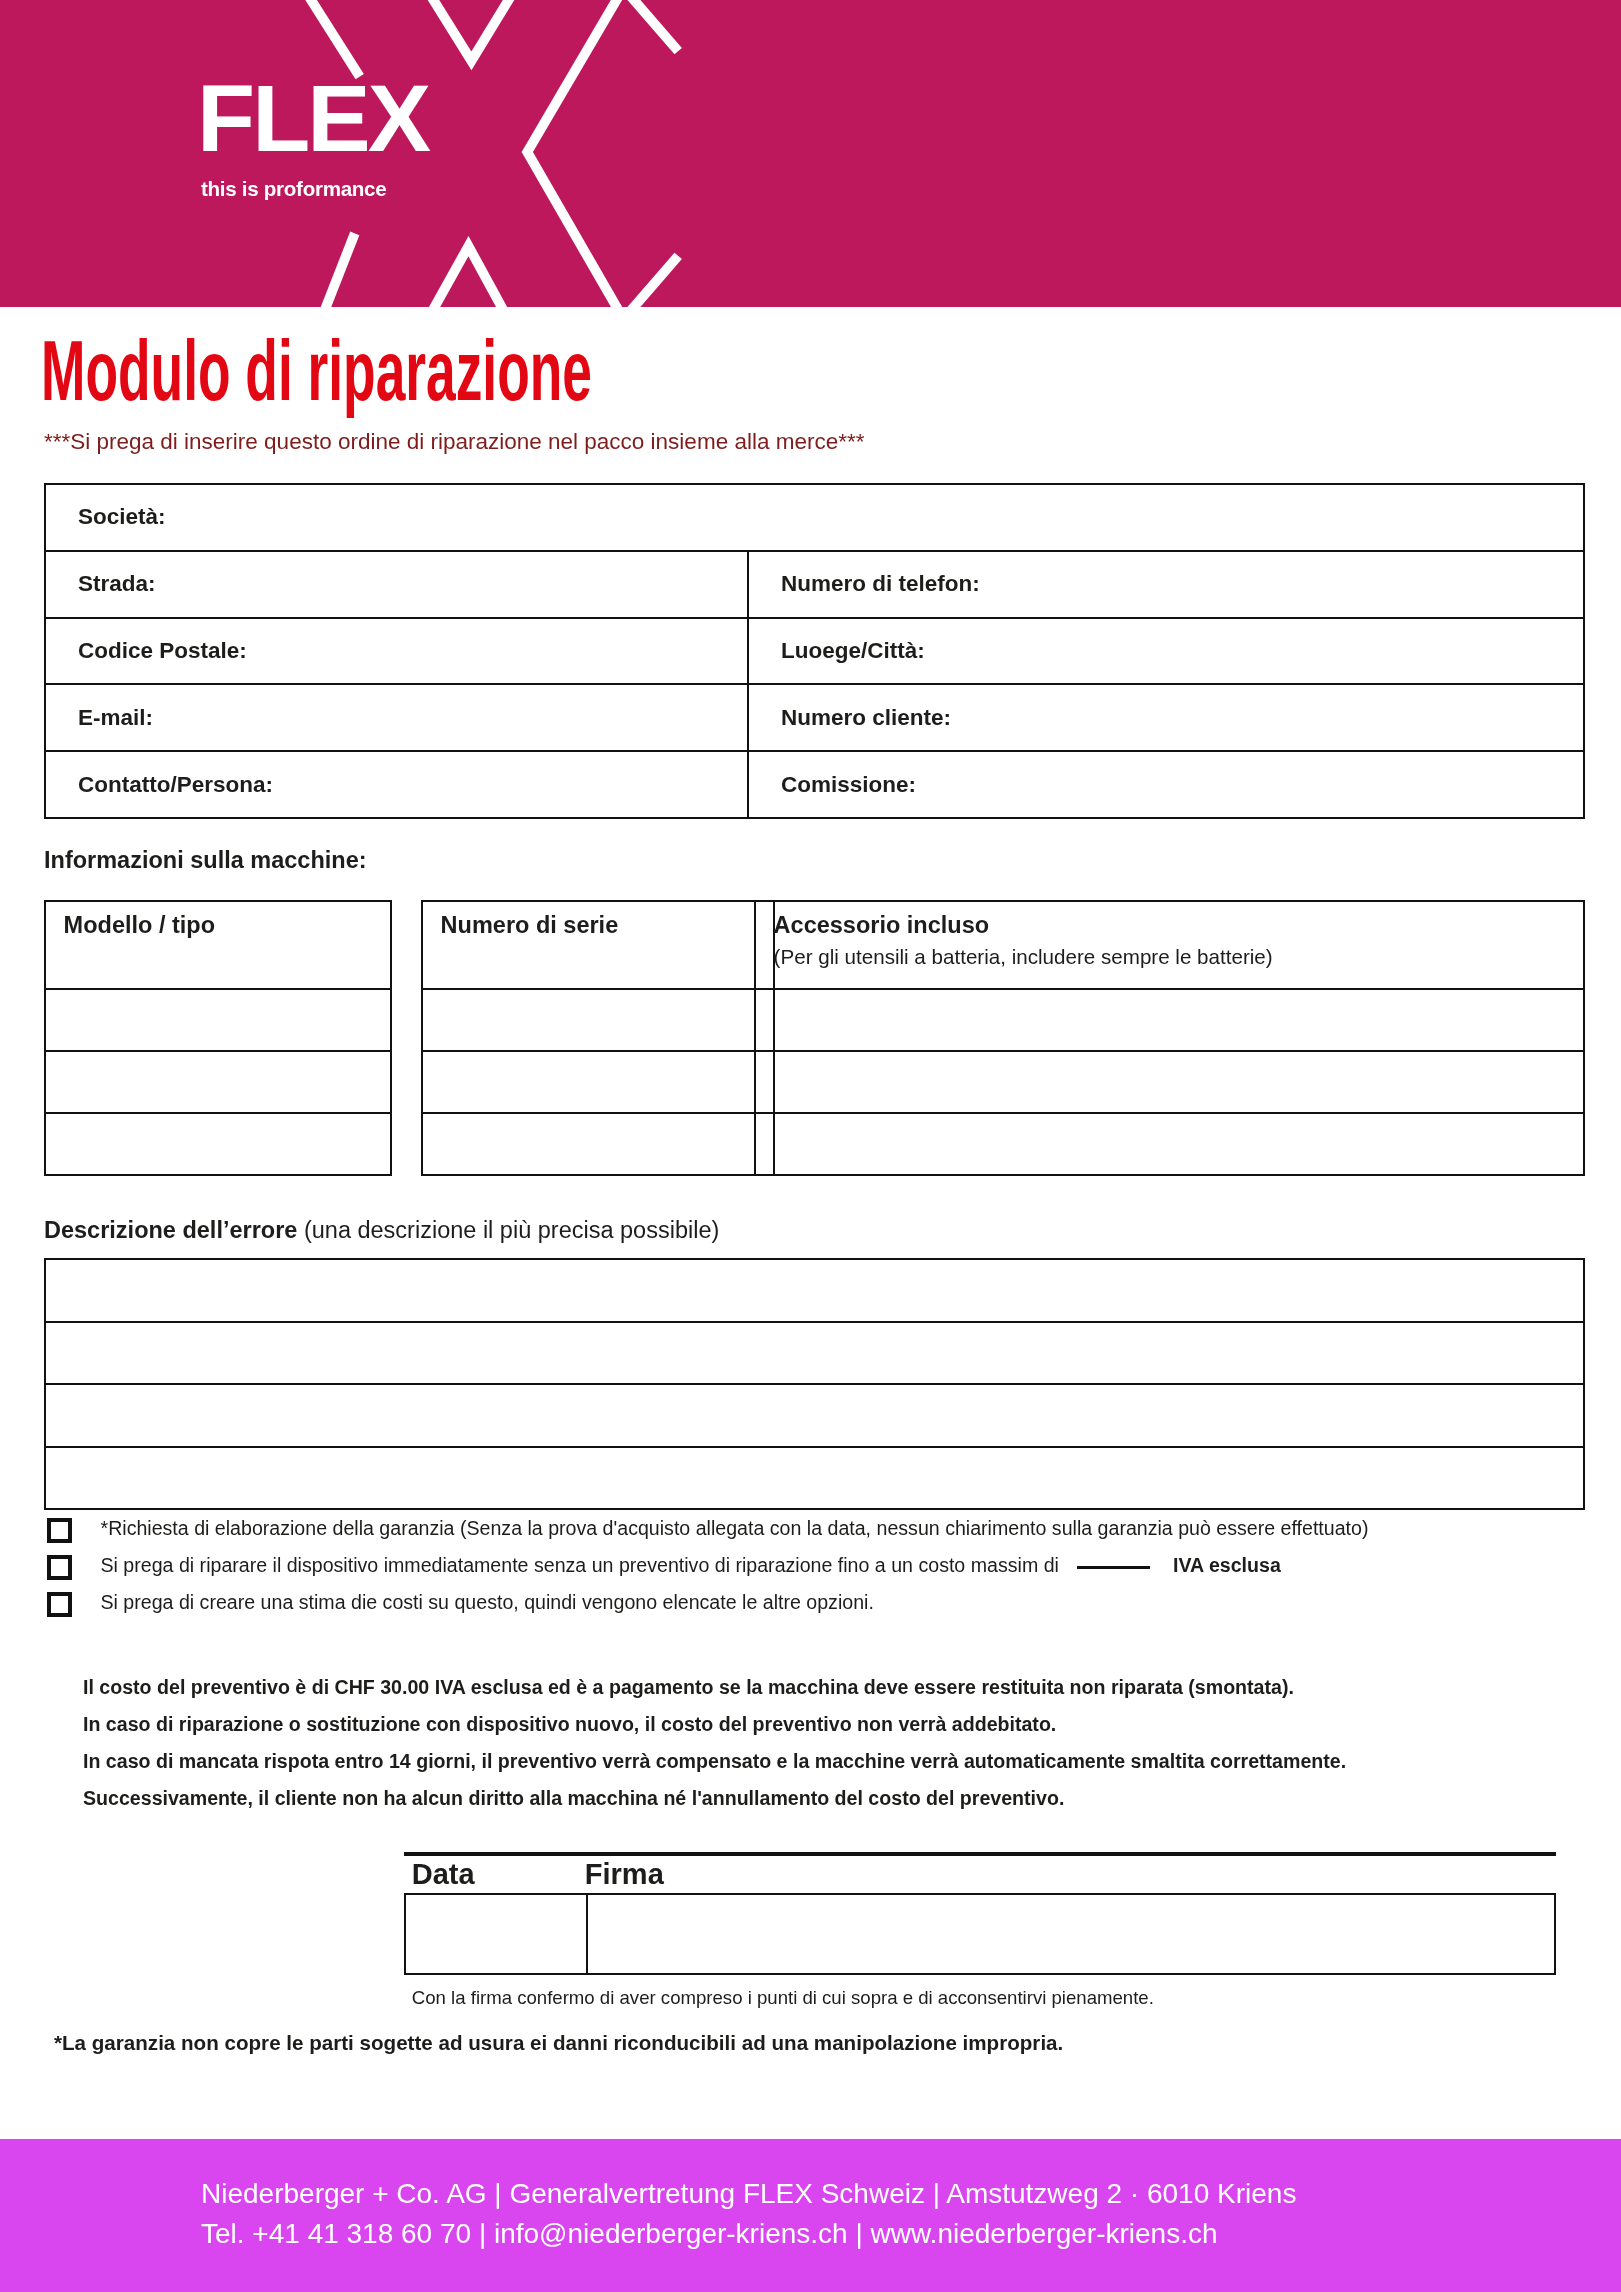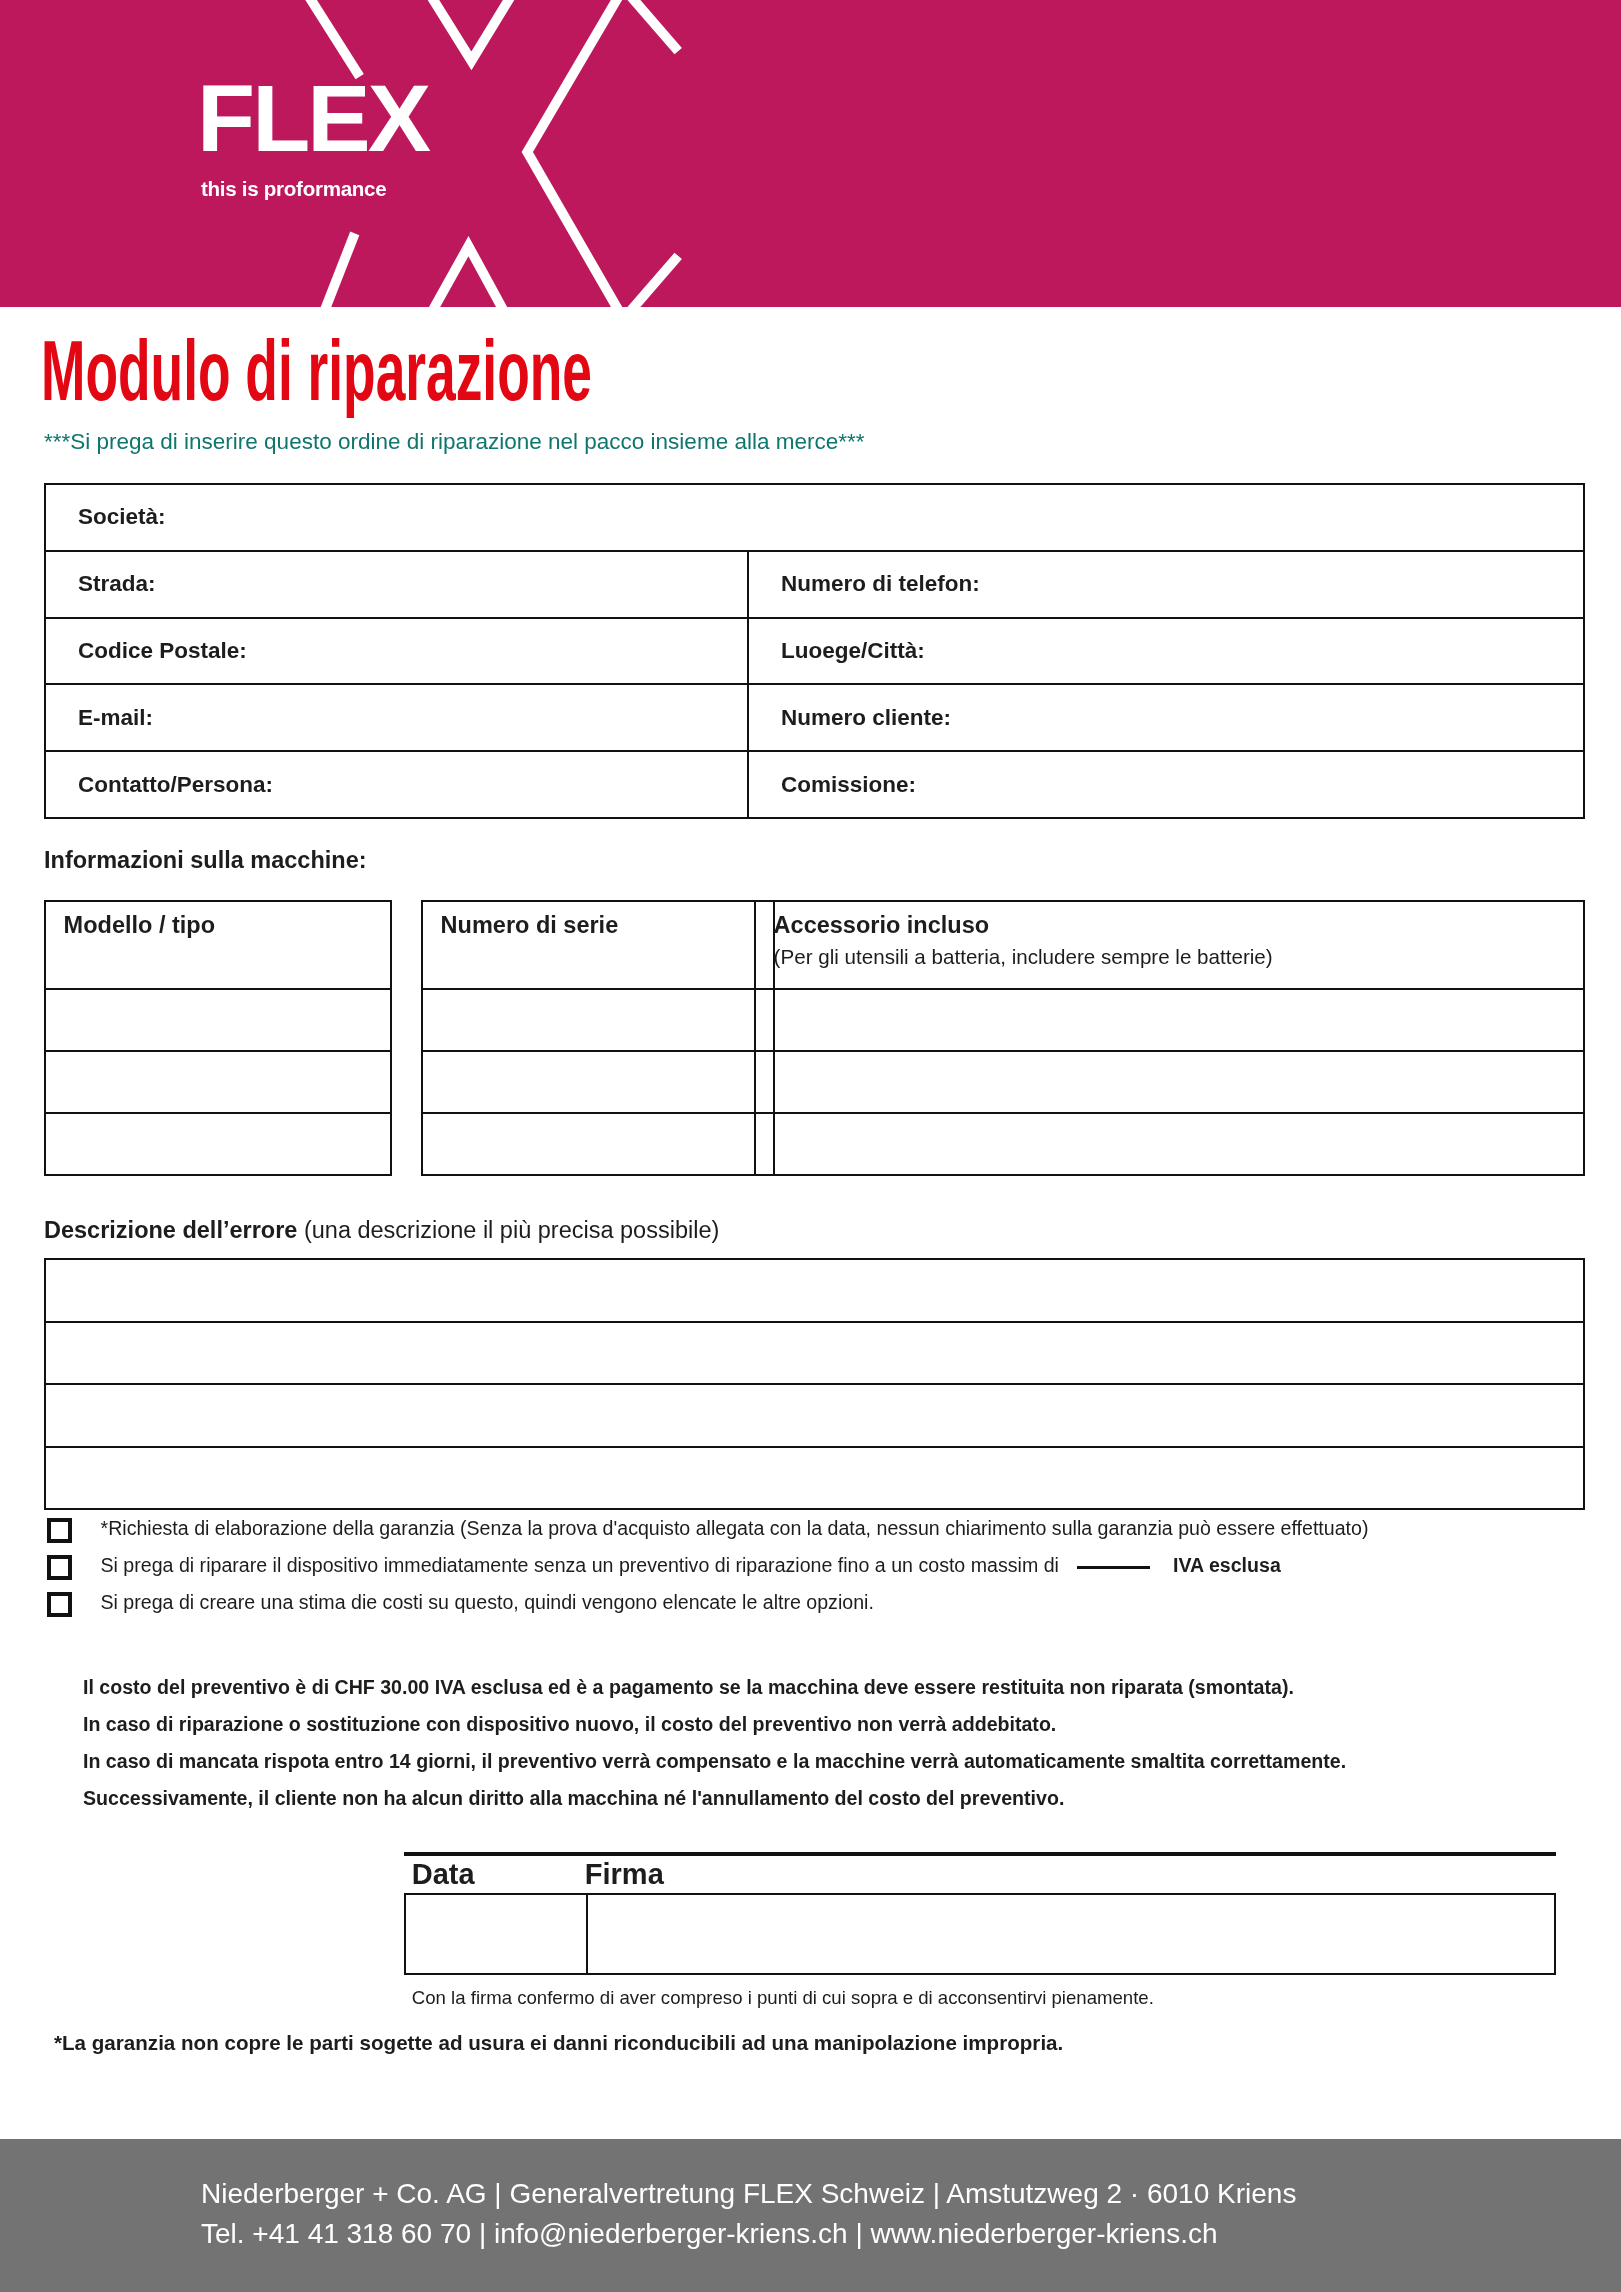--- a/index.html
+++ b/index.html
@@ -32,21 +32,21 @@
 
   
   .title {
     position:absolute; left:41px; top:327px;
     font-size:86px; font-weight:bold; color:#e30613;
     line-height:1; white-space:nowrap;
     transform:scaleX(0.62); transform-origin:left top;
   }
   .notice {
     position:absolute; left:44px; top:429px;
-    font-size:22.5px; color:#0f766e; white-space:nowrap;
+    font-size:22.5px; color:#7f1d1d; white-space:nowrap;
   }
 
   
   .contact-table {
     position:absolute; left:44px; top:483px; width:1541px; height:336px;
     border:2.9px solid #111; display:flex; flex-direction:column;
   }
   .ct-row { flex:1 1 0; display:flex; }
   .ct-row + .ct-row { border-top:2.9px solid #111; }
   .ct-cell { display:flex; align-items:center; padding-left:32px; }
@@ -117,21 +117,21 @@
 
   
   .warranty {
     position:absolute; left:54px; top:2031px;
     font-size:20.6px; font-weight:bold; white-space:nowrap;
   }
 
   
   .footer {
     position:absolute; left:0; top:2139px; width:1621px; height:154px;
-    background:#737373;
+    background:#d946ef;
   }
   .footer-text {
     position:absolute; left:201px; top:35px;
     color:#ffffff; font-size:28px; line-height:40px; white-space:nowrap;
   }
 </style>
 </head>
 <body>
 
 <div class="page">

